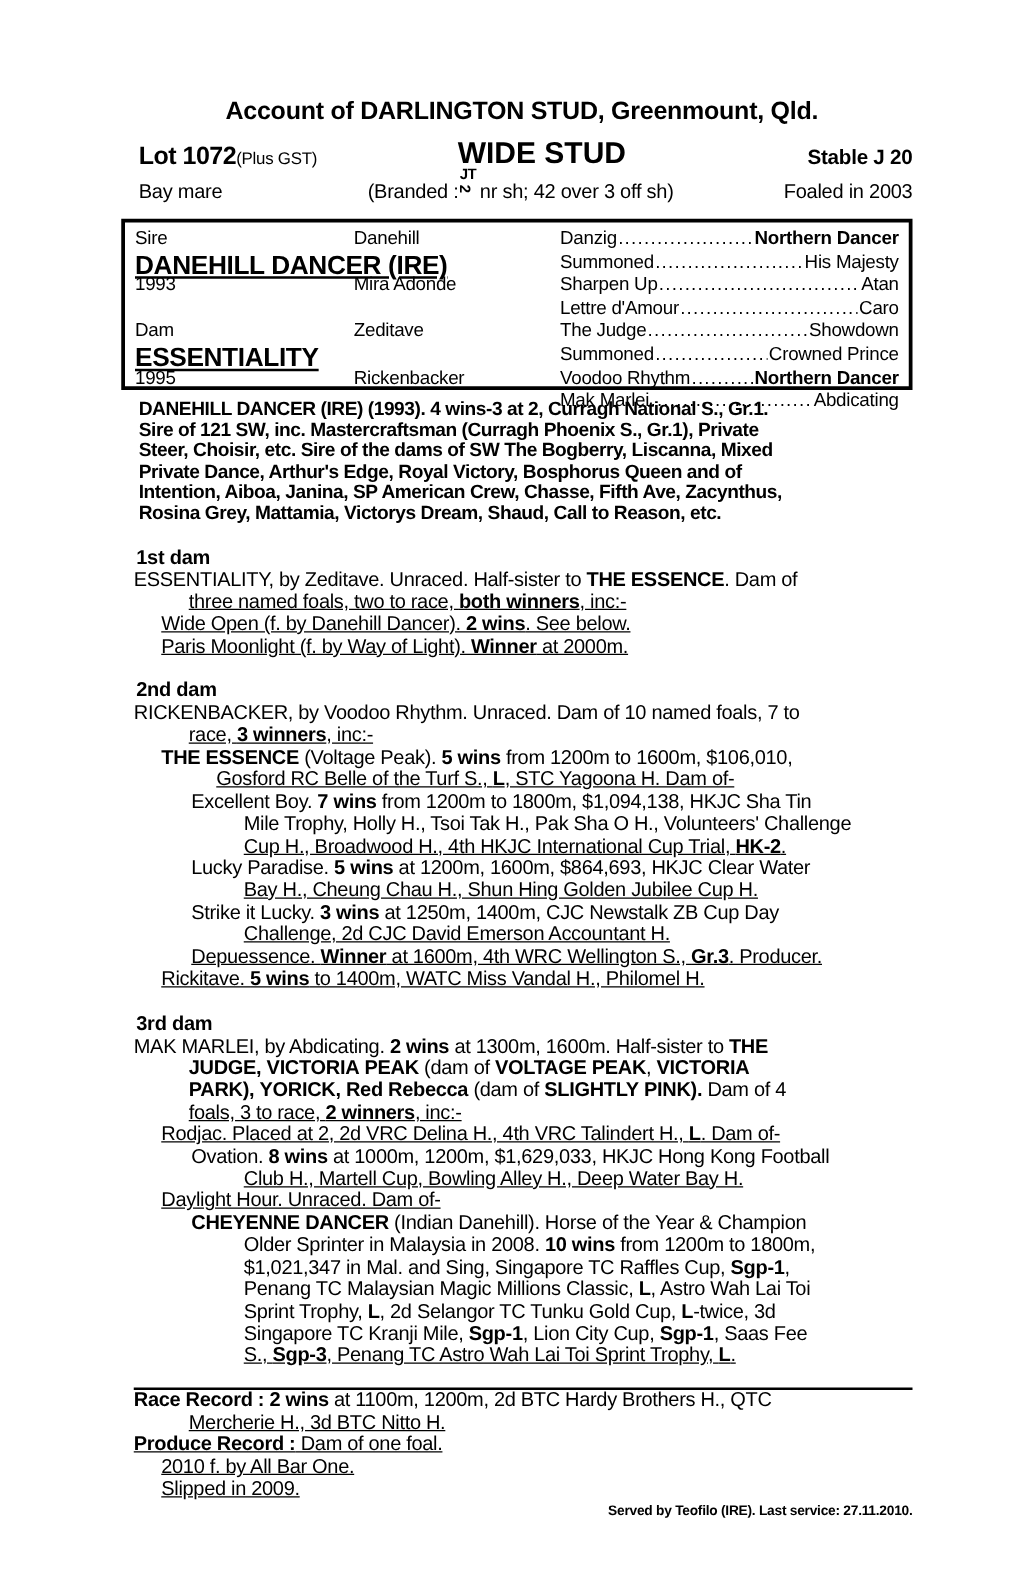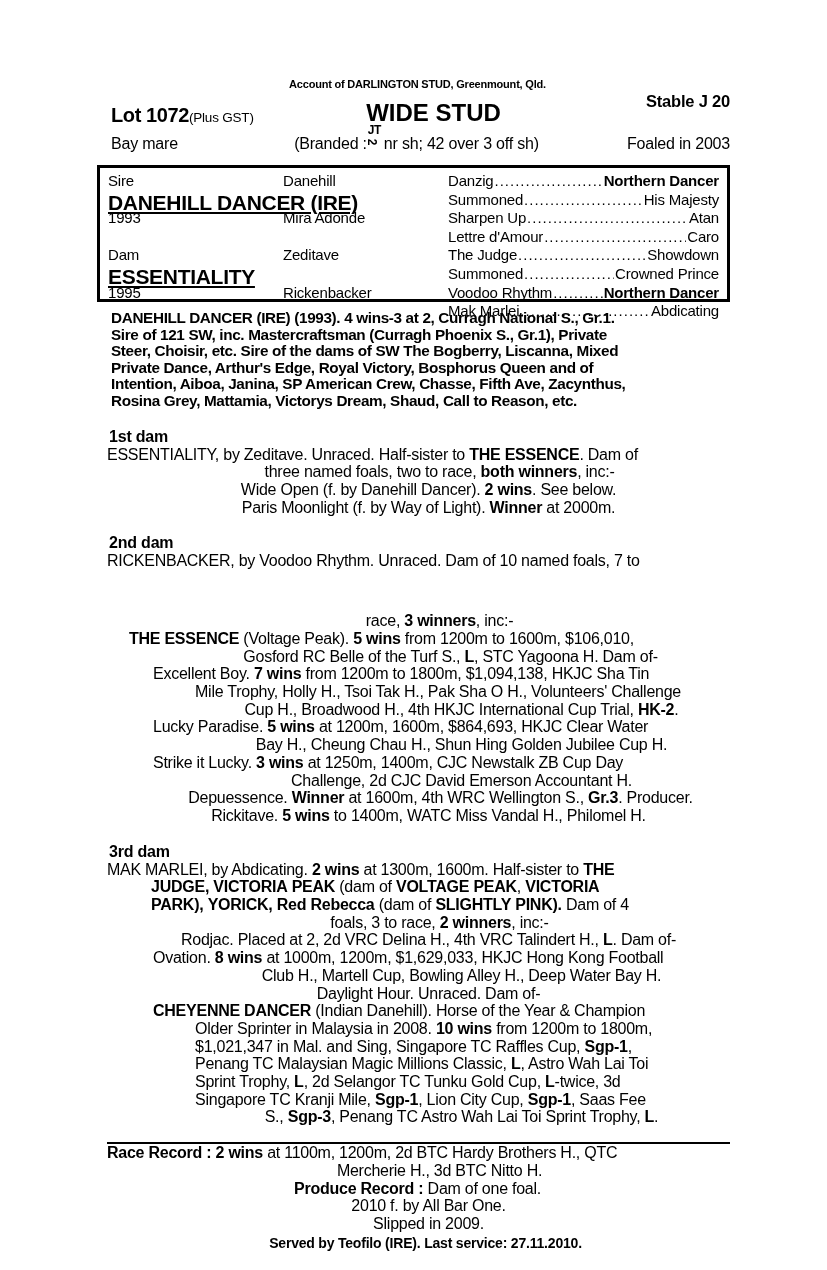--- a/index.html
+++ b/index.html
@@ -22,21 +22,21 @@
     height: 1270px;
     box-sizing: border-box;
     padding: 0 97px;
   }
 
   
   .account-line {
     margin-top: 78px;
     text-align: center;
     font-weight: bold;
-    font-size: 11px;
+    font-size: 20px;
     letter-spacing: -0.2px;
     line-height: 1.1;
     padding-left: 8px;
   }
   .lot-row {
     position: relative;
     height: 30px;
     margin-top: 7px;
   }
   .lot-left {
@@ -60,21 +60,21 @@
     bottom: 0;
     text-align: center;
     font-weight: bold;
     font-size: 24px;
     letter-spacing: 0px;
     padding-left: 40px;
   }
   .stable {
     position: absolute;
     right: 0;
-    bottom: 16px;
+    bottom: 1px;
     font-weight: bold;
     font-size: 16.5px;
     letter-spacing: -0.2px;
   }
   .desc-row {
     position: relative;
     height: 26px;
     margin-top: 6px;
     font-size: 16px;
     letter-spacing: -0.2px;
@@ -184,40 +184,40 @@
     padding-left: 12px;
   }
   .blk {
     font-size: 16px;
     line-height: 17.7px;
     letter-spacing: -0.25px;
     text-align: justify;
     padding-right: 2px;
   }
   .blk .ln { display: block; }
-  .blk .ln.last { text-align: center; }
+  .blk .ln.last { text-align: left; text-decoration: underline; }
 
   .i0  { padding-left: 10px; text-indent: 0; }
   .h0  { padding-left: 54px; }
   .i1  { padding-left: 32px; }
   .h1  { padding-left: 76px; }
   .i2  { padding-left: 56px; }
   .h2  { padding-left: 98px; }
 
   
   .footer-rule {
     border-top: 2px solid #000;
     margin-top: 16px;
     margin-left: 10px;
     margin-right: 0px;
   }
   .served {
-    text-align: center;
-    font-weight: bold;
-    font-size: 14px;
+    text-align: right;
+    font-weight: bold;
+    font-size: 11px;
     letter-spacing: -0.2px;
     margin-top: 2px;
     padding-left: 24px;
   }
 </style>
 </head>
 <body>
 
 <div class="page">
 
@@ -332,21 +332,21 @@
       </div>
       <div class="blk i1">
         <span class="ln last">Paris Moonlight (f. by Way of Light). <b>Winner</b> at 2000m.</span>
       </div>
     </div>
 
   <div class="dam-head">2nd dam</div>
   <div id="dam2-block">
       <div class="blk i0">
         <span class="ln">RICKENBACKER, by Voodoo Rhythm. Unraced. Dam of 10 named foals, 7 to</span>
-        <span class="ln last h0" style="padding-left: 44px; margin-top: 42px;">race, <b>3 winners</b>, inc:-</span>
+        <span class="ln last h0" style="padding-left: 44px;">race, <b>3 winners</b>, inc:-</span>
       </div>
       <div class="blk i1">
         <span class="ln"><b>THE ESSENCE</b> (Voltage Peak). <b>5 wins</b> from 1200m to 1600m, $106,010,</span>
         <span class="ln last h1" style="padding-left: 44px;">Gosford RC Belle of the Turf S., <b>L</b>, STC Yagoona H. Dam of-</span>
       </div>
       <div class="blk i2">
         <span class="ln">Excellent Boy. <b>7 wins</b> from 1200m to 1800m, $1,094,138, HKJC Sha Tin</span>
         <span class="ln h2" style="padding-left: 42px;">Mile Trophy, Holly H., Tsoi Tak H., Pak Sha O H., Volunteers' Challenge</span>
         <span class="ln last h2" style="padding-left: 42px;">Cup H., Broadwood H., 4th HKJC International Cup Trial, <b>HK-2</b>.</span>
       </div>

